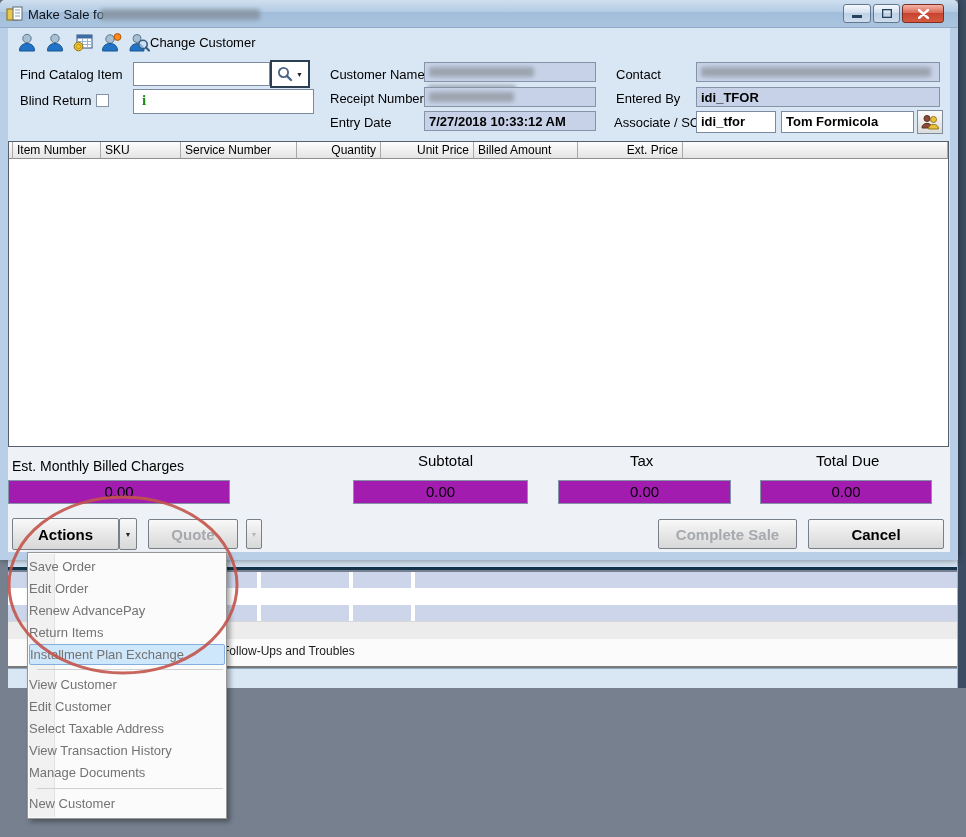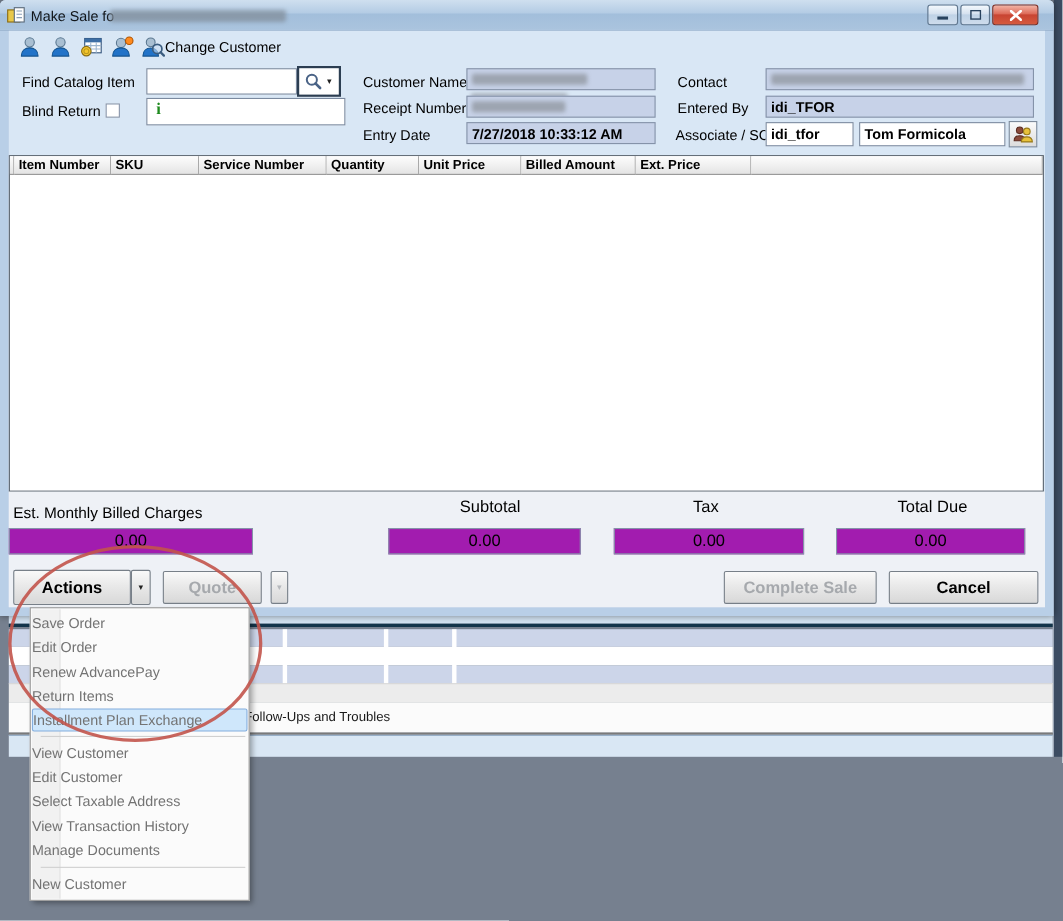--- a/index.html
+++ b/index.html
@@ -57,24 +57,24 @@
 
   .search-btn { position:absolute; left:262px; top:32px; width:40px; height:28px; background:#fff; border:2px solid #2c3e52; display:flex; align-items:center; }
   .search-btn .caret { font-size:7px; color:#222; margin-left:2px; }
   .checkbox { position:absolute; left:88px; top:66px; width:13px; height:13px; background:#fff; border:1px solid #8593a9; }
   .info-glyph { font-family:"Liberation Serif", serif; font-weight:bold; color:#1e8a1e; font-size:15px; padding:2px 0 0 8px; display:inline-block; }
   .assoc-btn { position:absolute; left:909px; top:82px; width:26px; height:24px; border:1px solid #7e8b9b;
                background:linear-gradient(#fbfbfb,#dcdcdc); display:flex; align-items:center; justify-content:center; }
 
   
   .items-table { position:absolute; left:8px; top:141px; width:941px; height:306px; background:#ffffff; border:1px solid #55606c; }
-  .thead { position:absolute; left:0; top:0; width:100%; height:17px; display:flex;font-weight:bold; }
+  .thead { position:absolute; left:0; top:0; width:100%; height:17px; display:flex; }
   .th { height:17px; background:linear-gradient(#fdfdfd,#e4e4e4); border-right:1px solid #a9a9a9; border-bottom:1px solid #8f8f8f;
         font-size:12px; color:#000; padding:1px 4px 0 4px; white-space:nowrap; overflow:hidden; }
-  .th.r { } .th.c { text-align:left; }
+  .th.r { text-align:right; } .th.c { text-align:left; }
 
   
   .bottom-band { position:absolute; left:8px; top:447px; width:942px; height:105px; background:#eef1f6; }
   .tot-lbl { position:absolute; font-size:15px; color:#000; white-space:nowrap; }
   .tot-field { position:absolute; top:33px; height:24px; background:#a21caf; border:1px solid #8593a9;
                font-size:15px; color:#000; text-align:center; line-height:22px; }
 
   .btn { position:absolute; border:1px solid #777f88; border-radius:2px;
          background:linear-gradient(#f9f9f9,#e9e9e9 45%,#d8d8d8); font-size:15px; font-weight:bold; color:#000;
          display:flex; align-items:center; justify-content:center; }

